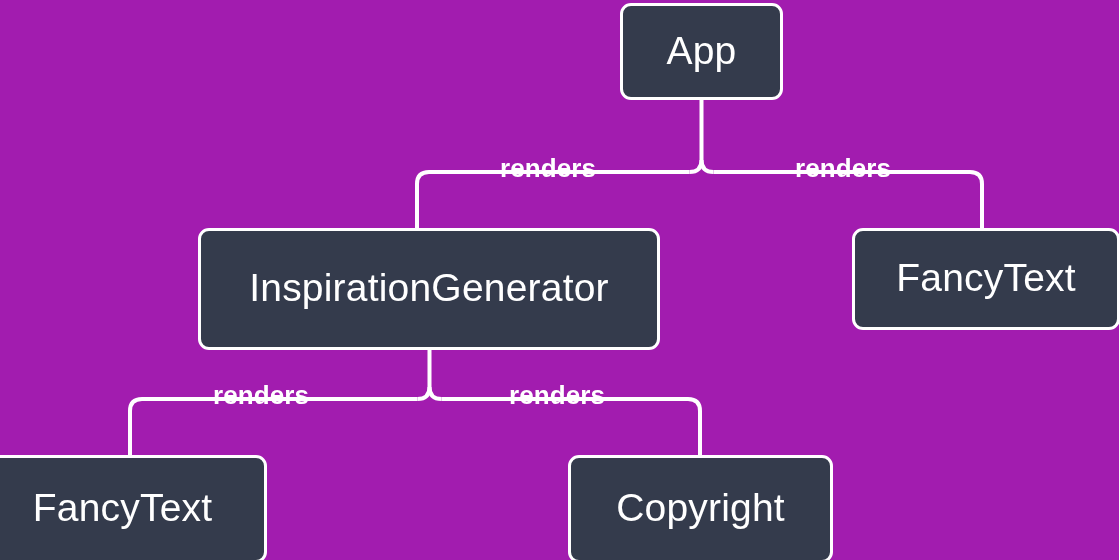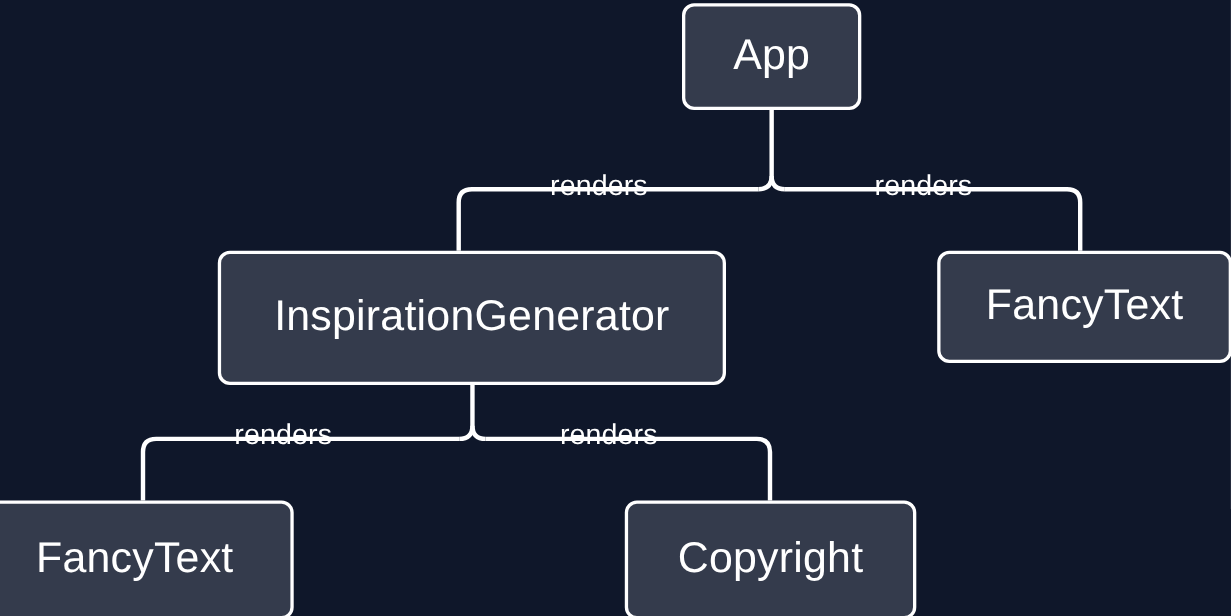--- a/index.html
+++ b/index.html
@@ -9,21 +9,21 @@
   body {
     width: 1119px;
     height: 560px;
     overflow: hidden;
     font-family: "Liberation Sans", sans-serif;
   }
   #canvas {
     position: relative;
     width: 1119px;
     height: 560px;
-    background: #0f172a;
+    background: #a21caf;
     overflow: hidden;
   }
   #wires {
     position: absolute;
     left: 0;
     top: 0;
     width: 1119px;
     height: 560px;
     pointer-events: none;
   }
@@ -44,21 +44,21 @@
   }
   .node-label {
     display: block;
     line-height: 1;
     padding-bottom: 3px;
   }
   .edge-label {
     position: absolute;
     color: #ffffff;
     font-size: 26px;
-    font-weight: 400;
+    font-weight: 700;
     line-height: 1;
     white-space: nowrap;
     letter-spacing: 0.1px;
   }
   
   #node-app        { left: 620px; top: 3px;   width: 163px; height: 97px;  }
   #node-inspgen    { left: 198px; top: 228px; width: 462px; height: 122px; }
   #node-fancy-right{ left: 852px; top: 228px; width: 268px; height: 102px; }
   #node-fancy-left { left: -22px; top: 455px; width: 289px; height: 108px; }
   #node-copyright  { left: 568px; top: 455px; width: 265px; height: 108px; }

